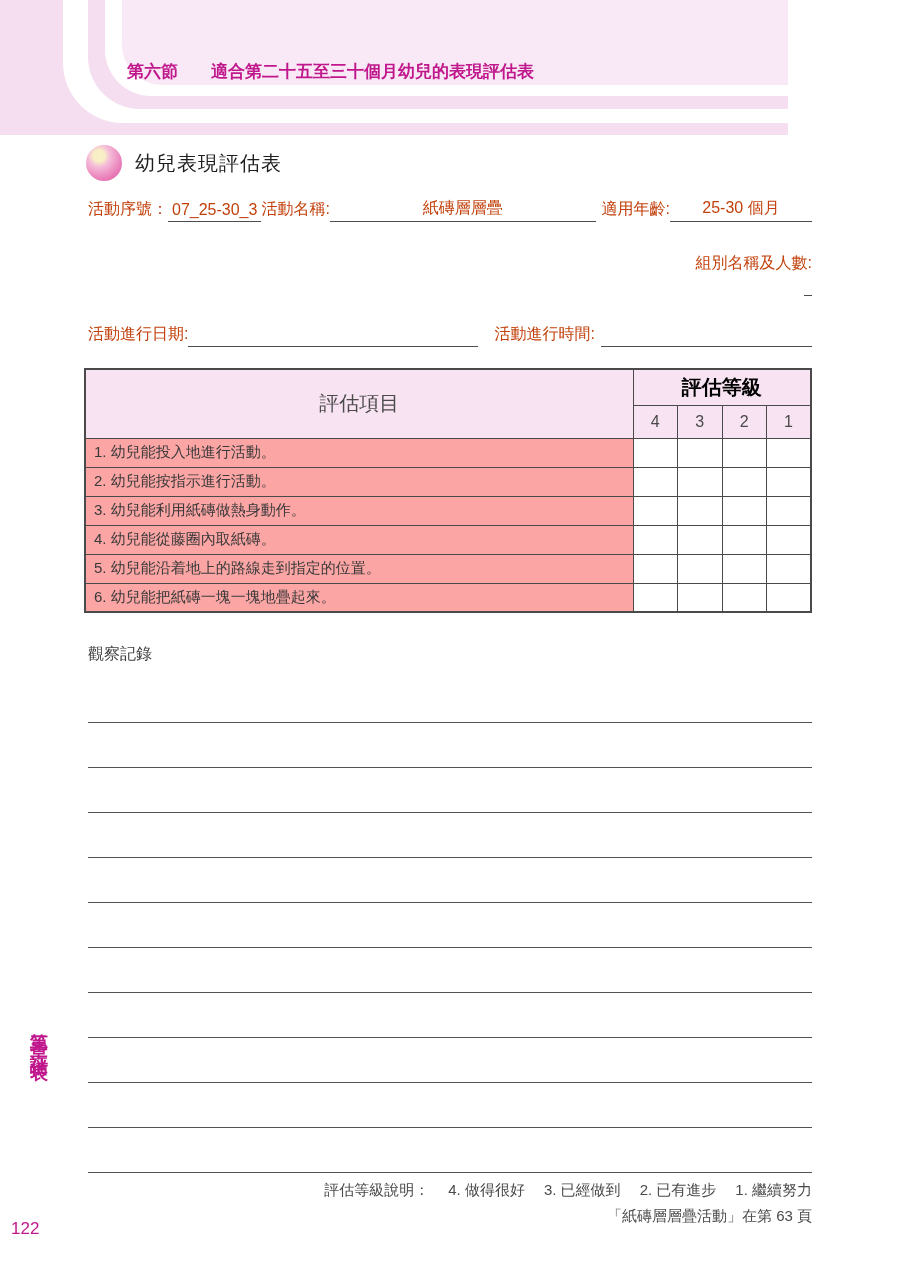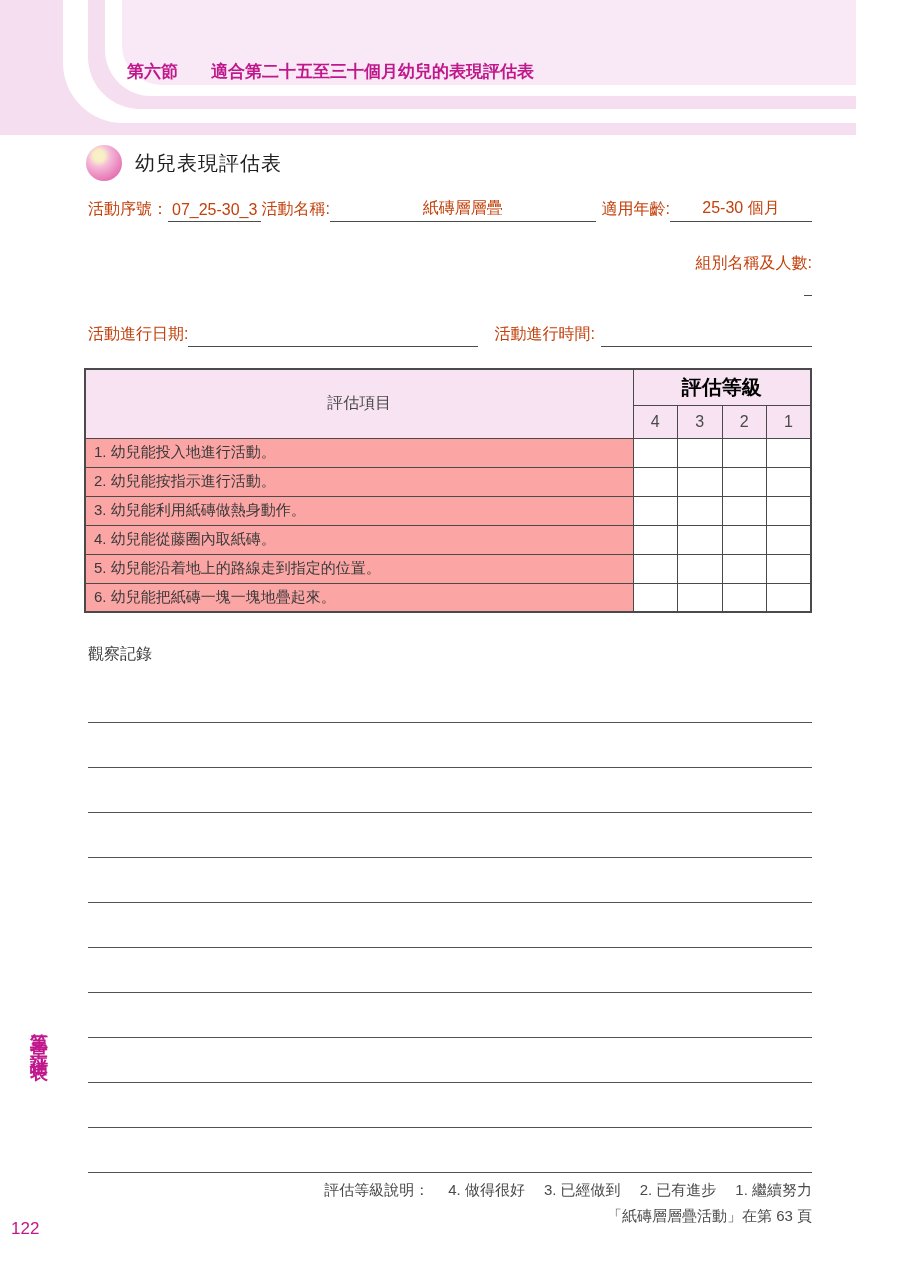--- a/index.html
+++ b/index.html
@@ -9,21 +9,21 @@
     width:900px; height:1274px;
     background:#ffffff;
     font-family:"Liberation Sans","DejaVu Sans",sans-serif;
     color:#3c3c3c;
     overflow:hidden;
   }
 
   
   .banner {
     position:relative;
-    width:856px; height:135px;
+    width:788px; height:135px;
     background:#f4def0;
     overflow:hidden;
   }
   .frame { position:absolute; top:-80px; right:-80px; }
   .frame-1 { left:63px;  bottom:12px; background:#ffffff; border-bottom-left-radius:60px; }
   .frame-2 { left:88px;  bottom:26px; background:#f4def0; border-bottom-left-radius:52px; }
   .frame-3 { left:105px; bottom:39px; background:#ffffff; border-bottom-left-radius:46px; }
   .frame-4 { left:122px; bottom:50px; background:#f9e8f5; border-bottom-left-radius:40px; }
   .banner-text {
     position:absolute; left:127px; top:60px;
@@ -74,21 +74,21 @@
     border-collapse:collapse;
     table-layout:fixed;
   }
   table.assess, table.assess td, table.assess th {
     border:1px solid #4a4a4a;
   }
   table.assess { border-width:2px; }
   th.item-header {
     width:548px; height:69px;
     background:#f8e3f2;
-    font-size:16px; font-weight:normal; color:#4a4a4a;
+    font-size:20px; font-weight:normal; color:#4a4a4a;
     text-align:center; vertical-align:middle;
   }
   th.rating-header {
     height:36px;
     background:#f8e3f2;
     font-size:20px; font-weight:bold; color:#000000;
     text-align:center; vertical-align:middle;
   }
   td.level-cell {
     width:45px; height:33px;

